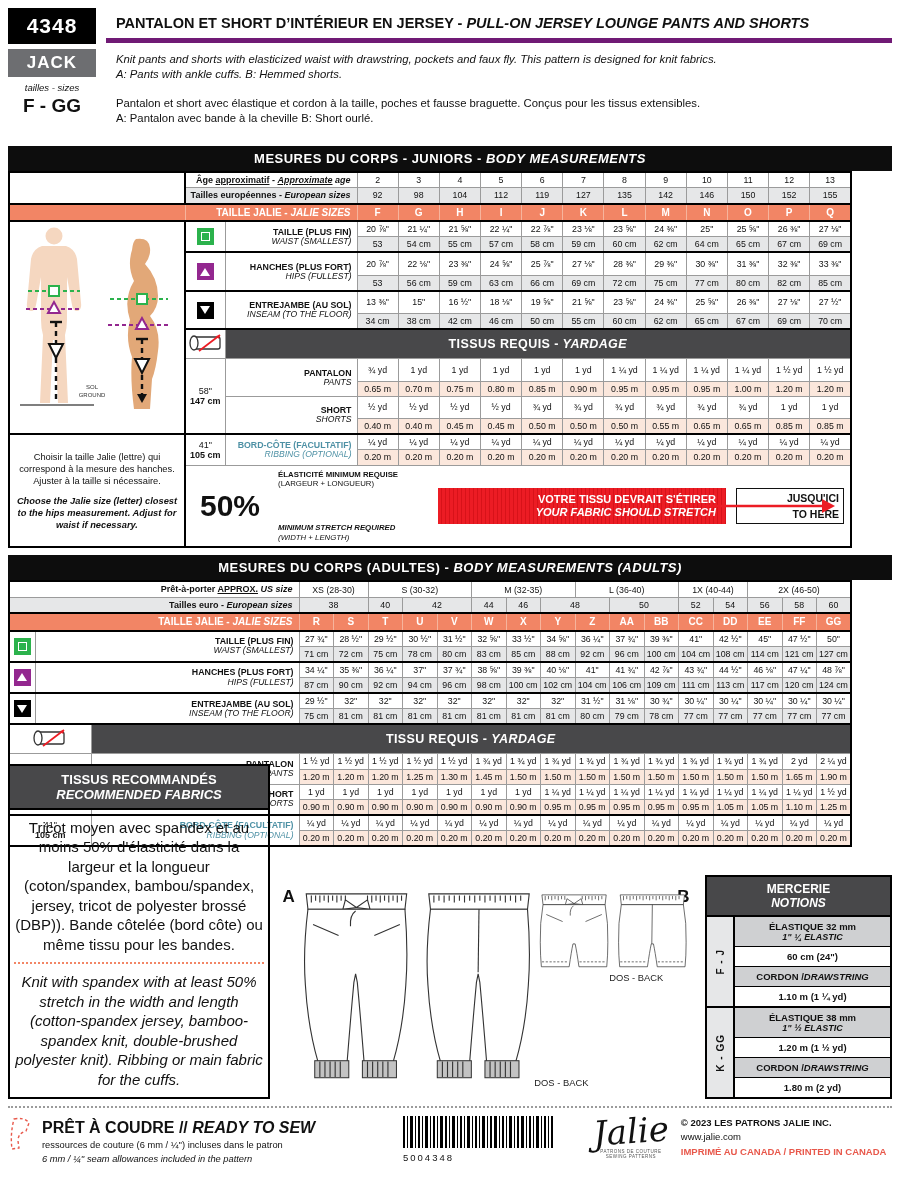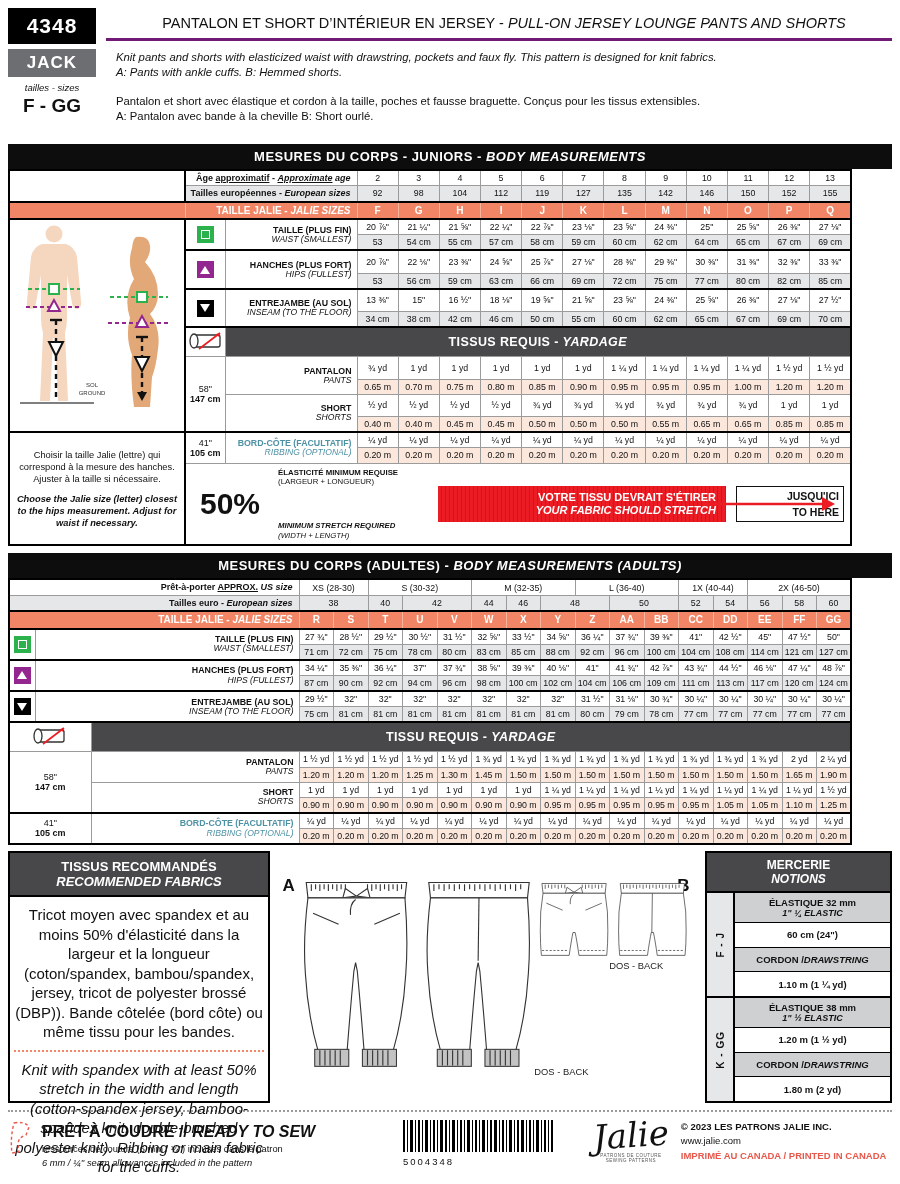--- a/index.html
+++ b/index.html
@@ -5,21 +5,21 @@
   html,body{margin:0;padding:0;background:#fff;}
   .page{width:900px;height:1184px;box-sizing:border-box;padding:8px;font-family:"Liberation Sans",sans-serif;color:#111;position:relative;}
   
   .tophead{display:flex;}
   .leftcol{width:88px;margin-right:10px;flex-shrink:0;text-align:center;}
   .numbox{background:#000;color:#fff;font-weight:bold;font-size:21px;letter-spacing:1px;padding:6px 0;}
   .jackbox{background:var(--gray);color:#fff;font-weight:bold;font-size:17px;letter-spacing:1px;padding:4px 0;margin-top:5px;}
   .sizeslabel{font-size:9.5px;font-style:italic;margin-top:5px;}
   .rangebox{font-weight:bold;font-size:19px;margin-top:2px;}
   .rightcol{flex:1;}
-  .titlerow{border-bottom:3px solid #701a75;padding:7px 0 7px 10px;font-weight:normal;font-size:14.5px;text-align:center;}
+  .titlerow{border-bottom:5px solid #701a75;padding:7px 0 7px 10px;font-weight:bold;font-size:14.5px;}
   .titlerow .en{font-style:italic;}
   .desc{padding:9px 0 0 10px;font-size:11.3px;line-height:1.35;}
   .desc .en{font-style:italic;}
   .desc .blk{margin-bottom:13px;}
   
   .band{background:#0d0d0d;color:#fff;text-align:center;font-weight:bold;font-size:13px;padding:5px 12px;letter-spacing:.5px;margin-top:7px;}
   .band .en{font-style:italic;}
   
   table{border-collapse:collapse;table-layout:fixed;width:844px;}
   td{border:1px solid #9b9b9b;font-size:8.8px;text-align:center;vertical-align:middle;padding:2px 0;line-height:1.15;}
@@ -63,21 +63,21 @@
   .pct{font-size:30px;font-weight:bold;flex-shrink:0;padding:0 8px;}
   .slabels{text-align:left;font-size:7.8px;line-height:1.25;width:150px;flex-shrink:0;}
   .slabels .b{font-weight:bold;}
   .slabels .i{font-style:italic;font-weight:bold;margin-top:34px;}
   .slabels .i2{font-style:italic;}
   .redbar{flex:1;height:36px;background:repeating-linear-gradient(90deg,var(--red) 0 3px,#d81219 3px 4px);color:#fff;display:flex;flex-direction:column;justify-content:center;align-items:flex-end;padding-right:10px;font-size:11px;font-weight:bold;}
   .redbar .en{font-style:italic;}
   .tohere{width:108px;height:36px;border:1.5px solid #111;background:#fff;display:flex;flex-direction:column;justify-content:space-between;font-weight:bold;font-size:10.5px;position:relative;flex-shrink:0;padding:3px 4px;box-sizing:border-box;text-align:right;}
   .tohere .arrow{position:absolute;left:-34px;top:50%;transform:translateY(-50%);}
   
-  .bottom{display:flex;gap:9px;margin-top:6px;height:252px;}
+  .bottom{display:flex;gap:9px;height:252px;align-items:flex-end;}
   .fabrics{width:258px;border:2px solid #000;flex-shrink:0;display:flex;flex-direction:column;}
   .fabhead{background:var(--dark);color:#fff;text-align:center;font-weight:bold;font-size:13px;padding:6px 0;border-bottom:2px solid #000;}
   .fabhead .en{font-style:italic;display:block;}
   .fabbody{padding:8px 4px;font-size:15px;text-align:center;line-height:1.3;}
   .fabbody .en{font-style:italic;}
   .dotdiv{border-top:2px dotted var(--orange);margin:8px 0;}
   .drawings{flex:1;position:relative;}
   .drawings svg{width:100%;height:100%;}
   .notions{width:183px;border:2px solid #000;flex-shrink:0;display:flex;flex-direction:column;font-size:9.5px;}
   .nothead{background:var(--dark);color:#fff;text-align:center;font-weight:bold;font-size:12px;padding:5px 0;border-bottom:2px solid #000;}

